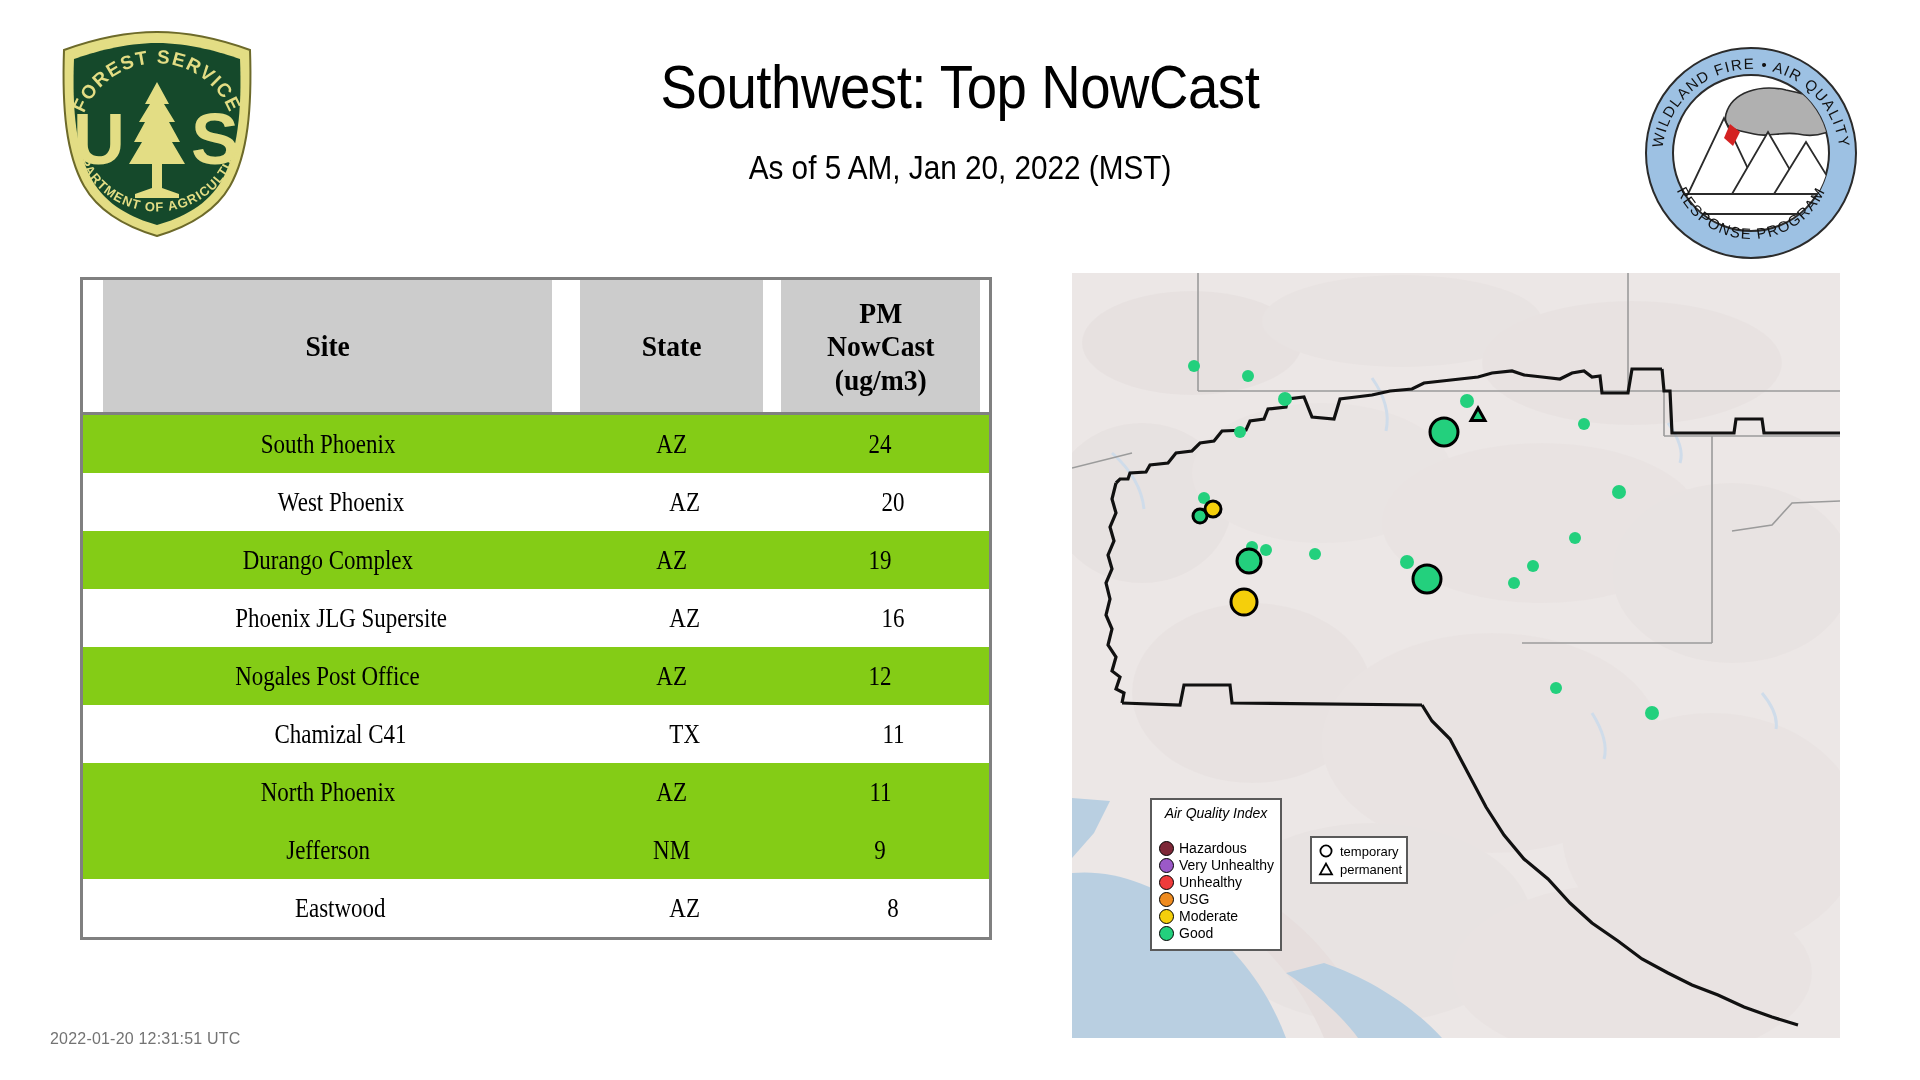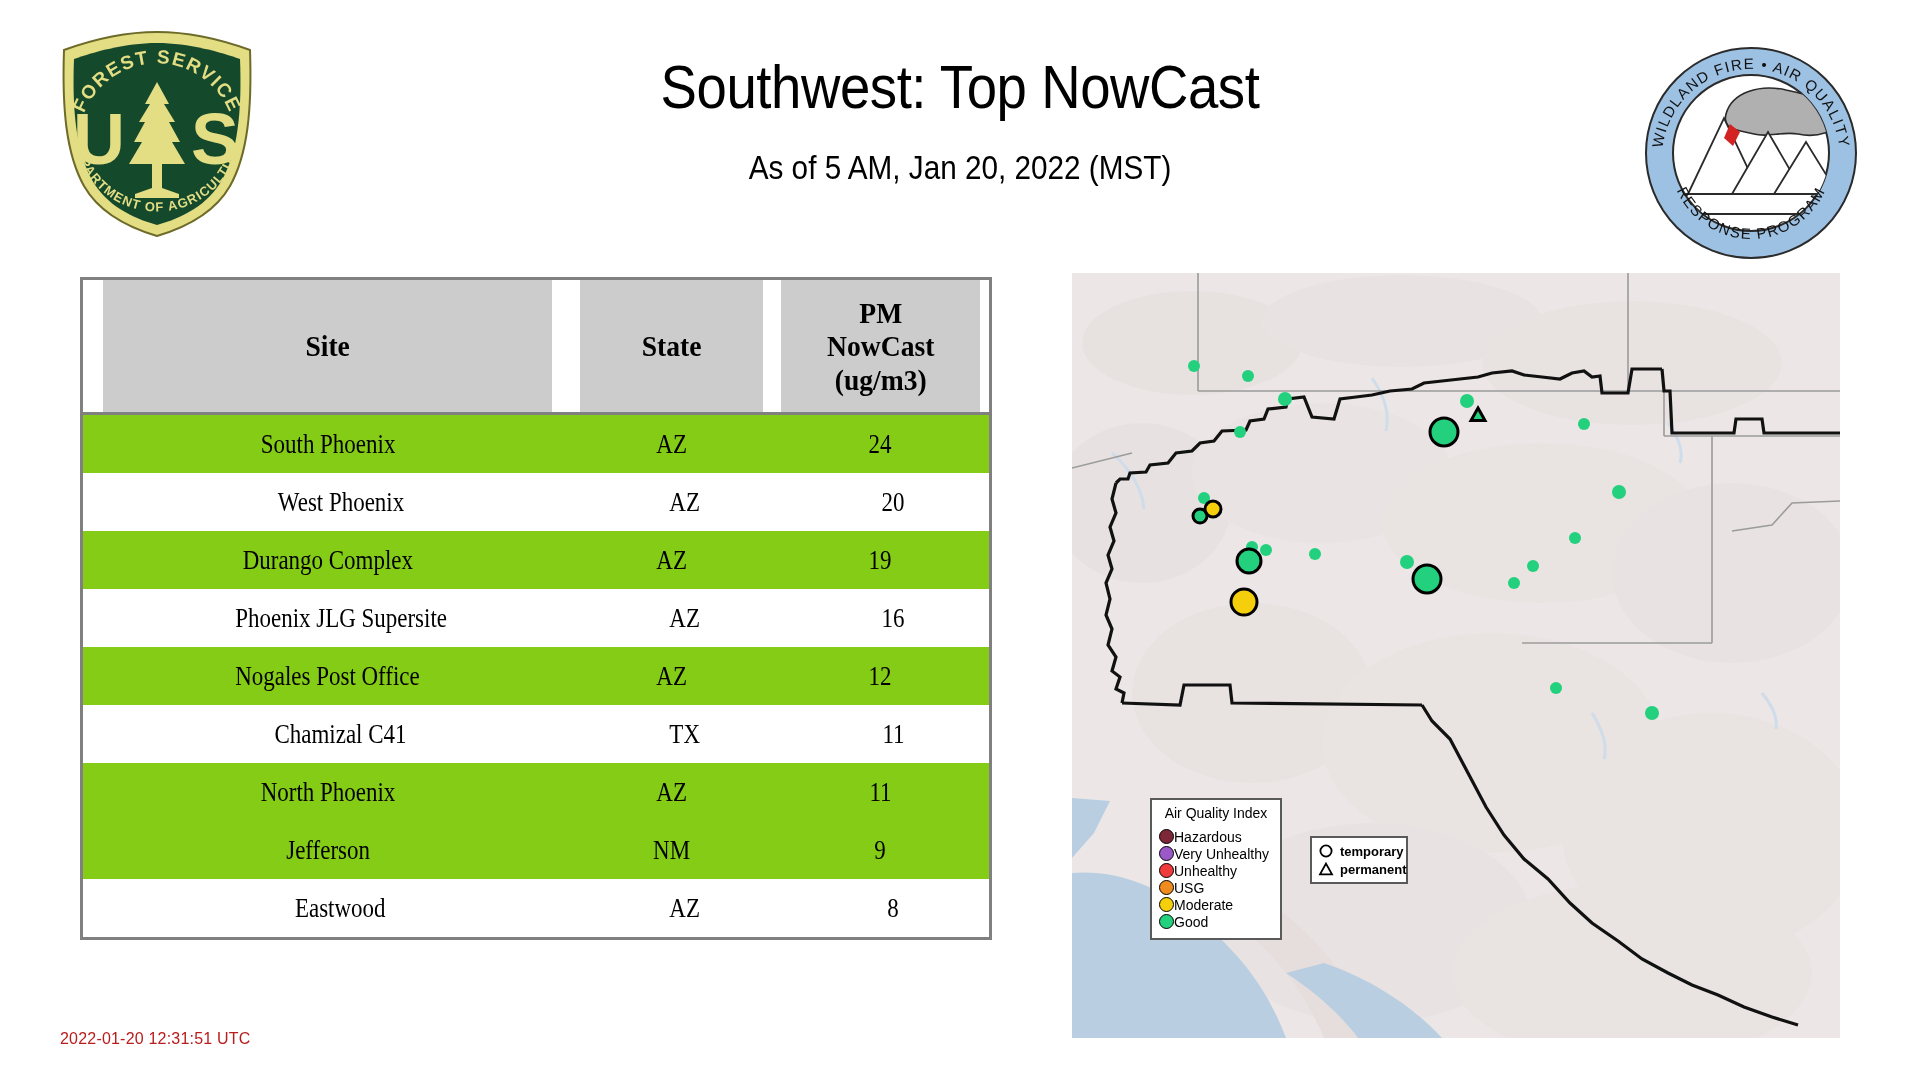--- a/index.html
+++ b/index.html
@@ -85,23 +85,23 @@
   }
   table#nowcast-table tbody tr.odd td { background: #84cc16; }
   table#nowcast-table tbody tr.even td { background: #ffffff; padding-left: 26px; }
   .col-site   { width: 54%; }
   .col-state  { width: 22%; }
   .col-value  { width: 24%; }
   .cell-text { display:inline-block; transform: scaleX(0.82); }
 
   
   #timestamp {
-    position: absolute; left: 60px; top: 1030px;
+    position: absolute; left: 50px; top: 1030px;
     font-size: 16px;
-    color: #b91c1c;
+    color: #737373;
     font-family: "Liberation Sans", sans-serif;
     letter-spacing: 0.2px;
   }
 
   
   #map-panel {
     position: absolute;
     left: 1072px; top: 273px;
     width: 768px; height: 765px;
     overflow: hidden;
@@ -116,35 +116,35 @@
     border: 2px solid #5a5a5a;
     box-sizing: border-box;
     font-family: "Liberation Sans", sans-serif;
     color: #000000;
   }
   #aqi-legend {
     left: 78px; top: 525px;
     width: 132px; padding: 5px 7px 7px 7px;
   }
   #aqi-legend .legend-title {
-    font-size: 14px; text-align: center; margin-bottom: 8px;
+    font-size: 14px; text-align: center; margin-bottom: 19px; font-style: italic;
   }
   .aqi-row {
-    display: flex; align-items: flex-start; 
+    display: flex; align-items: center; gap: 5px;
     height: 17px; line-height: 17px;
   }
   .aqi-swatch {
     width: 13px; height: 13px; border-radius: 50%;
     border: 1.6px solid #000000; flex: 0 0 auto;
   }
   .aqi-label { font-size: 14px; white-space: nowrap; }
 
   #type-legend {
     left: 238px; top: 563px;
-    width: 98px; padding: 4px 6px; font-weight: bold;
+    width: 98px; padding: 4px 6px;
   }
   .type-row { display:flex; align-items:center; gap:6px; height:18px; }
   .type-label { font-size: 13px; }
   .sym { width: 16px; height: 16px; flex:0 0 auto; }
 </style>
 </head>
 <body>
 
 <div id="page">
 

